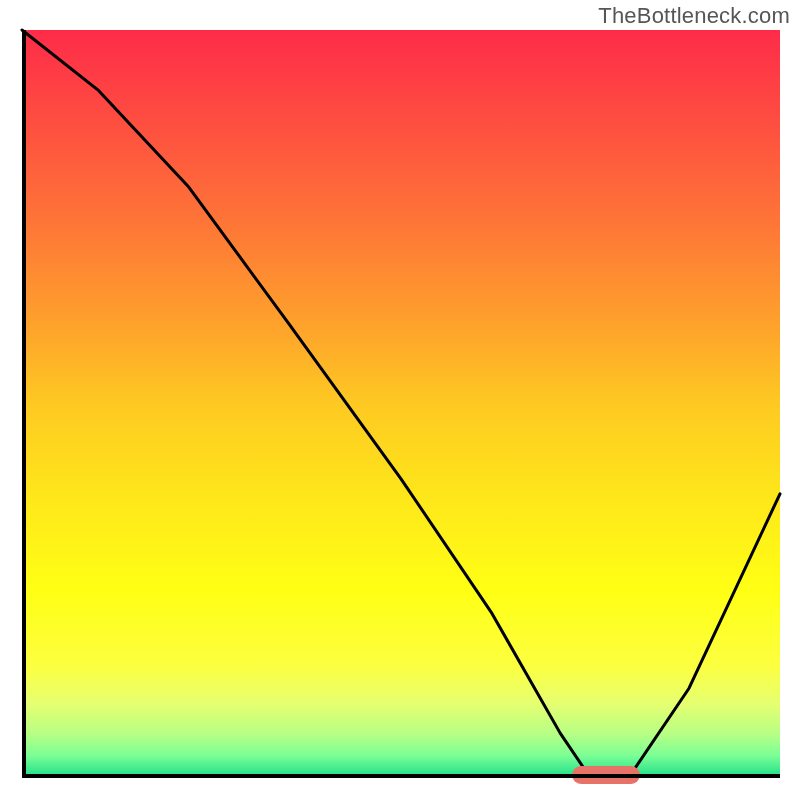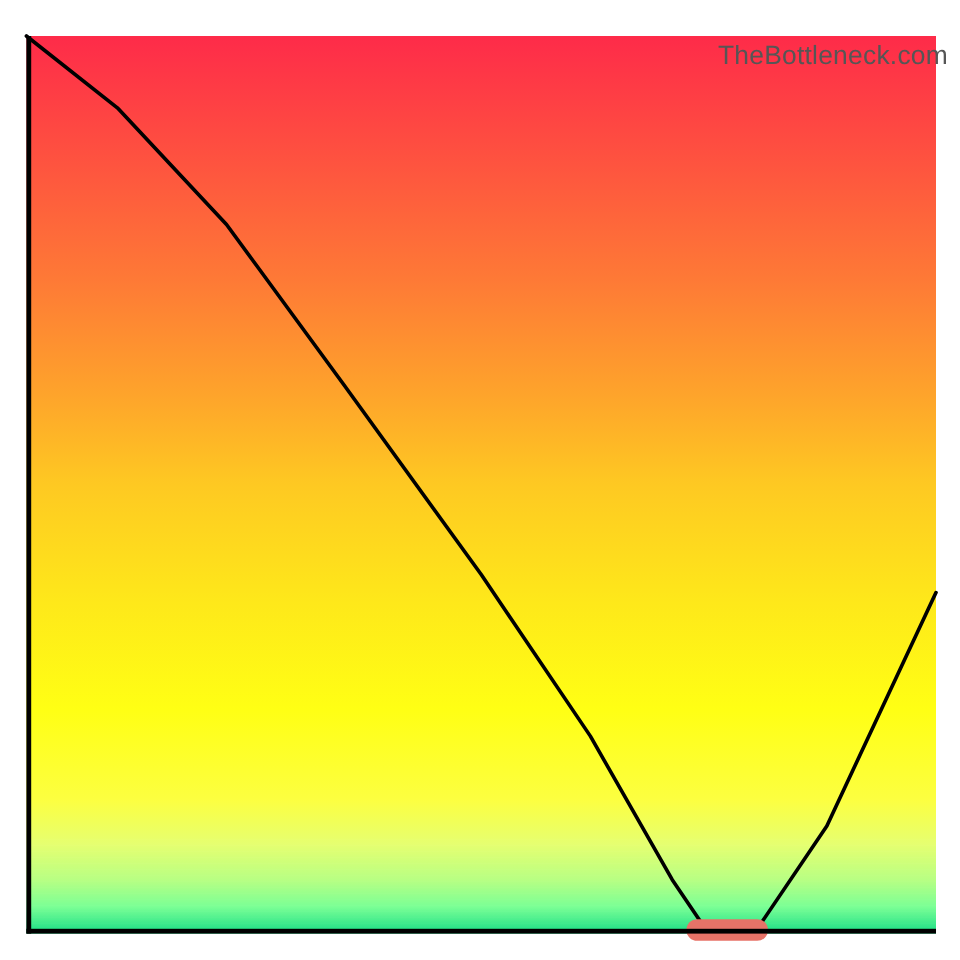--- a/index.html
+++ b/index.html
@@ -13,21 +13,20 @@
   }
   .watermark {
     position: absolute;
     top: 3px;
     right: 10px;
     font-size: 22px;
     color: #565656;
     font-weight: normal;
     letter-spacing: 0.2px;
     z-index: 10;
-    margin-top: 30px;
   }
   .chart-area {
     position: absolute;
     left: 22px;
     top: 30px;
     width: 758px;
     height: 748px;
   }
   .gradient-bg {
     position: absolute;

